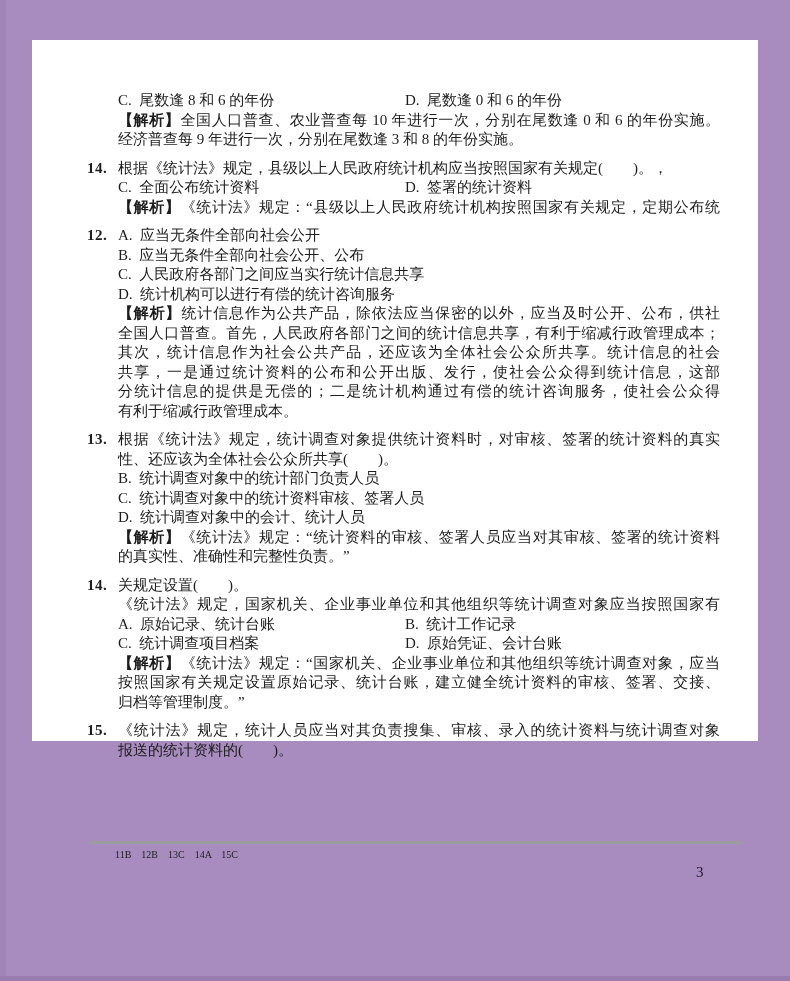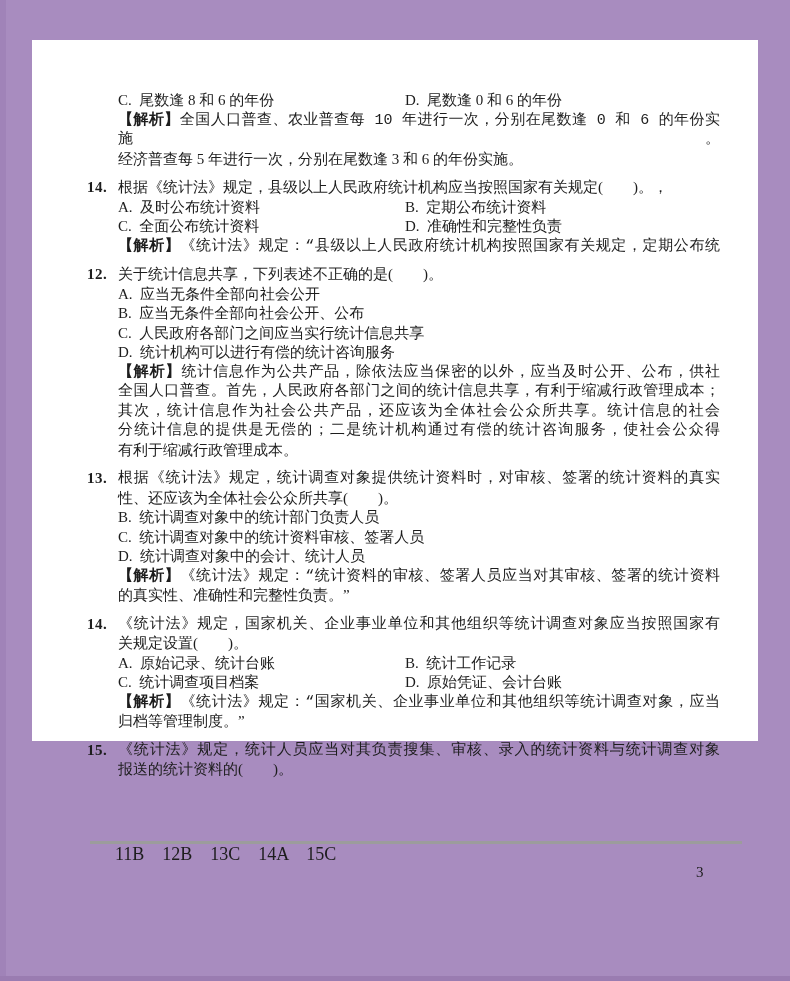--- a/index.html
+++ b/index.html
@@ -16,99 +16,96 @@
     background:#ffffff;color:#1d1d1d;
   }
   .content{
     position:absolute;left:86px;top:51px;width:602px;
     font-size:15px;line-height:19.5px;color:#1d1d1d;
   }
   .block{position:relative;}
   .block + .block{margin-top:9px;}
   .ln{white-space:normal;}
   .opt{white-space:pre-wrap;}
-  .j{text-align:justify;text-align-last:justify;font-family:Liberation Mono, monospace;}
+  .j{text-align:justify;text-align-last:justify;}
   .optrow{display:flex;}
   .optrow .left{width:287px;flex:0 0 287px;}
   .qnum{position:absolute;left:-31px;top:0;font-weight:bold;letter-spacing:0.5px;}
   .lab{font-weight:bold;}
   .rule{position:absolute;left:58px;top:801px;width:652px;height:3px;background:#9c9c9c;}
-  .answers{position:absolute;left:83px;top:805px;font-size:18px;line-height:19.5px;}
+  .answers{position:absolute;left:83px;top:805px;font-size:10px;line-height:19.5px;}
   .pagenum{position:absolute;left:664px;top:824px;font-size:15px;}
 </style>
 </head>
 <body>
 
 <div class="edge-left"></div>
 <div class="edge-bottom"></div>
 
 <div class="page">
   <div class="content">
 
     <div class="block">
       <div class="optrow">
         <div class="ln opt left">C.  尾数逢 8 和 6 的年份</div>
         <div class="ln opt">D.  尾数逢 0 和 6 的年份</div>
       </div>
       <div class="ln j"><span class="lab">【解析】</span><span>全国人口普查、农业普查每 10 年进行一次，分别在尾数逢 0 和 6 的年份实施。</span></div>
-      <div class="ln">经济普查每 5 年进行一次，分别在尾数逢 3 和 6 的年份实施。</div>
+      <div class="ln">经济普查每 9 年进行一次，分别在尾数逢 3 和 8 的年份实施。</div>
     </div>
 
     <div class="block">
       <span class="qnum">14.</span>
       <div class="ln">根据《统计法》规定，县级以上人民政府统计机构应当按照国家有关规定(　　)。，</div>
       <div class="optrow">
-        <div class="ln opt left">A.  及时公布统计资料</div>
-        <div class="ln opt">B.  定期公布统计资料</div>
-      </div>
-      <div class="optrow">
         <div class="ln opt left">C.  全面公布统计资料</div>
-        <div class="ln opt">D.  准确性和完整性负责</div>
+        <div class="ln opt">D.  签署的统计资料</div>
       </div>
       <div class="ln j"><span class="lab">【解析】</span><span>《统计法》规定：“县级以上人民政府统计机构按照国家有关规定，定期公布统</span></div>
     </div>
 
     <div class="block">
       <span class="qnum">12.</span>
-      <div class="ln">关于统计信息共享，下列表述不正确的是(　　)。</div>
       <div class="ln opt">A.  应当无条件全部向社会公开</div>
       <div class="ln opt">B.  应当无条件全部向社会公开、公布</div>
       <div class="ln opt">C.  人民政府各部门之间应当实行统计信息共享</div>
       <div class="ln opt">D.  统计机构可以进行有偿的统计咨询服务</div>
       <div class="ln j"><span class="lab">【解析】</span><span>统计信息作为公共产品，除依法应当保密的以外，应当及时公开、公布，供社</span></div>
       <div class="ln j">全国人口普查。首先，人民政府各部门之间的统计信息共享，有利于缩减行政管理成本；</div>
       <div class="ln j">其次，统计信息作为社会公共产品，还应该为全体社会公众所共享。统计信息的社会</div>
+      <div class="ln j">共享，一是通过统计资料的公布和公开出版、发行，使社会公众得到统计信息，这部</div>
       <div class="ln j">分统计信息的提供是无偿的；二是统计机构通过有偿的统计咨询服务，使社会公众得</div>
       <div class="ln">有利于缩减行政管理成本。</div>
     </div>
 
     <div class="block">
       <span class="qnum">13.</span>
       <div class="ln j">根据《统计法》规定，统计调查对象提供统计资料时，对审核、签署的统计资料的真实</div>
       <div class="ln">性、还应该为全体社会公众所共享(　　)。</div>
       <div class="ln opt">B.  统计调查对象中的统计部门负责人员</div>
       <div class="ln opt">C.  统计调查对象中的统计资料审核、签署人员</div>
       <div class="ln opt">D.  统计调查对象中的会计、统计人员</div>
       <div class="ln j"><span class="lab">【解析】</span><span>《统计法》规定：“统计资料的审核、签署人员应当对其审核、签署的统计资料</span></div>
       <div class="ln">的真实性、准确性和完整性负责。”</div>
     </div>
 
     <div class="block">
       <span class="qnum">14.</span>
+      <div class="ln">关规定设置(　　)。</div>
       <div class="ln j">《统计法》规定，国家机关、企业事业单位和其他组织等统计调查对象应当按照国家有</div>
-      <div class="ln">关规定设置(　　)。</div>
       <div class="optrow">
         <div class="ln opt left">A.  原始记录、统计台账</div>
         <div class="ln opt">B.  统计工作记录</div>
       </div>
       <div class="optrow">
         <div class="ln opt left">C.  统计调查项目档案</div>
         <div class="ln opt">D.  原始凭证、会计台账</div>
       </div>
       <div class="ln j"><span class="lab">【解析】</span><span>《统计法》规定：“国家机关、企业事业单位和其他组织等统计调查对象，应当</span></div>
+      <div class="ln j">按照国家有关规定设置原始记录、统计台账，建立健全统计资料的审核、签署、交接、</div>
       <div class="ln">归档等管理制度。”</div>
     </div>
 
     <div class="block">
       <span class="qnum">15.</span>
       <div class="ln j">《统计法》规定，统计人员应当对其负责搜集、审核、录入的统计资料与统计调查对象</div>
       <div class="ln">报送的统计资料的(　　)。</div>
     </div>
 
   </div>

